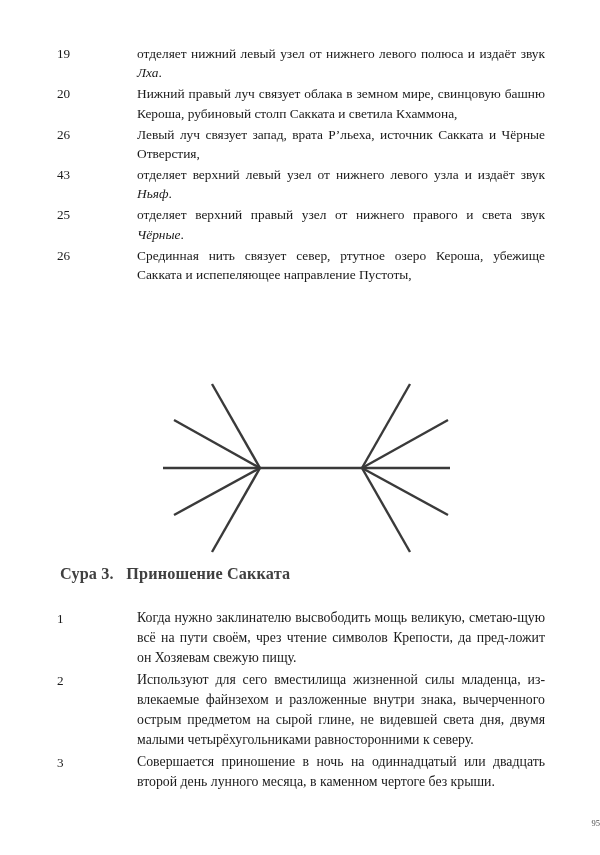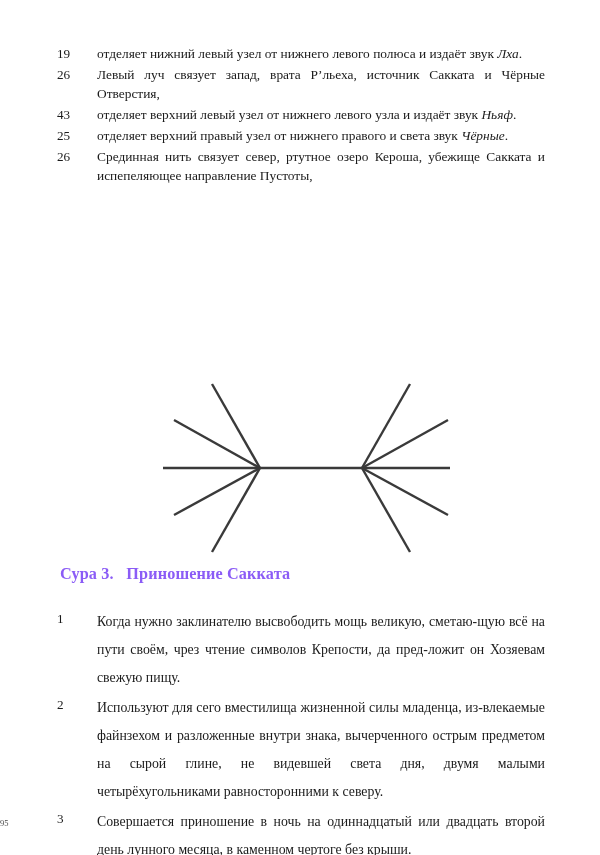--- a/index.html
+++ b/index.html
@@ -44,20 +44,21 @@
     color: #1a1a1a;
   }
   .verse-text {
     flex: 1 1 auto;
     font-size: 13.4px;
     line-height: 19.4px;
     text-align: justify;
     text-justify: inter-word;
     color: #1a1a1a;
     hyphens: manual;
+    margin-left: 40px;
   }
   .verse-text i, .verse-text em {
     font-style: italic;
   }
 
   
   .diagram-wrap {
     position: absolute;
     left: 0;
     top: 370px;
@@ -69,68 +70,72 @@
   }
 
   
   .section-heading {
     position: absolute;
     left: 60px;
     top: 565px;
     font-size: 16.2px;
     font-weight: bold;
     letter-spacing: 0.15px;
-    color: #8b5cf6;
+    color: #404040;
     white-space: pre;
   }
 
   
   .verse-list-2 {
     position: absolute;
     left: 57px;
     top: 608px;
     width: 488px;
   }
   .verse-list-2 .verse-num {
     width: 40px;
     flex: 0 0 40px;
     font-size: 13.2px;
     line-height: 21.2px;
   }
   .verse-list-2 .verse-text {
     font-size: 13.8px;
-    line-height: 28px;
+    line-height: 20px;
   }
   .verse-list-2 .verse {
     margin-bottom: 2px;
   }
 
   
   .page-number {
     position: absolute;
     left: 0;
     top: 818px;
     width: 600px;
-    text-align: left;
+    text-align: right;
     font-size: 8.5px;
     color: #4a4a4a;
   }
 </style>
 </head>
 <body>
 
 <div class="page">
 
   <div class="verse-list">
 
     <div class="verse">
       <div class="verse-num">19</div>
       <div class="verse-text"><span>отделяет нижний левый узел от нижнего левого полюса и издаёт звук </span><i>Лха</i><span>.</span></div>
     </div>
 
+    <div class="verse">
+      <div class="verse-num">20</div>
+      <div class="verse-text"><span>Нижний правый луч связует облака в земном мире, свинцовую башню Кероша, рубиновый столп Сакката и светила Кхаммона,</span><i></i><span></span></div>
+    </div>
 
 
     <div class="verse">
       <div class="verse-num">26</div>
       <div class="verse-text"><span>Левый луч связует запад, врата Р’льеха, источник Сакката и Чёрные Отверстия,</span><i></i><span></span></div>
     </div>
 
     <div class="verse">
       <div class="verse-num">43</div>
       <div class="verse-text"><span>отделяет верхний левый узел от нижнего левого узла и издаёт звук </span><i>Ньяф</i><span>.</span></div>

